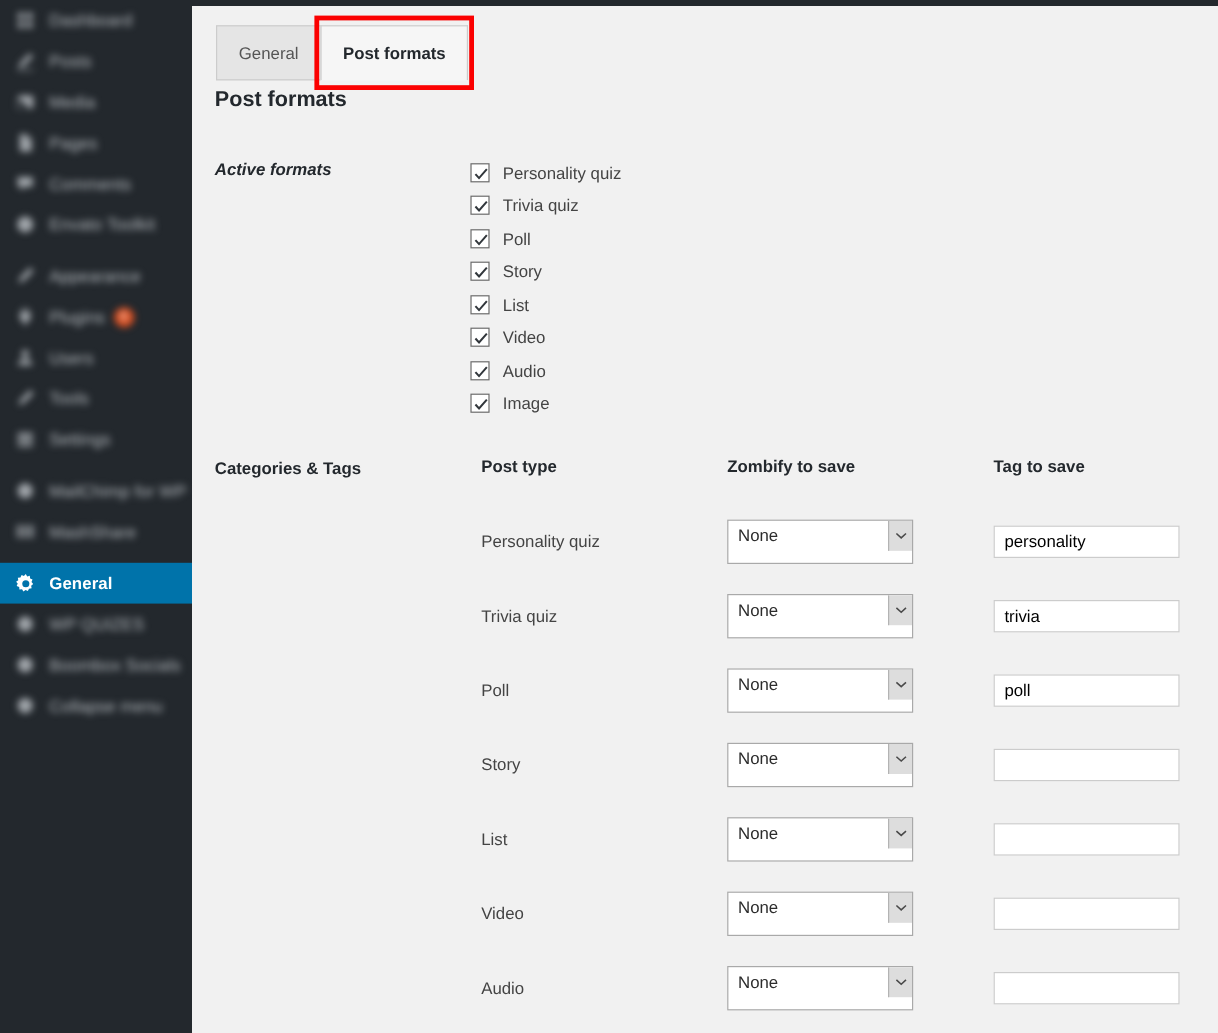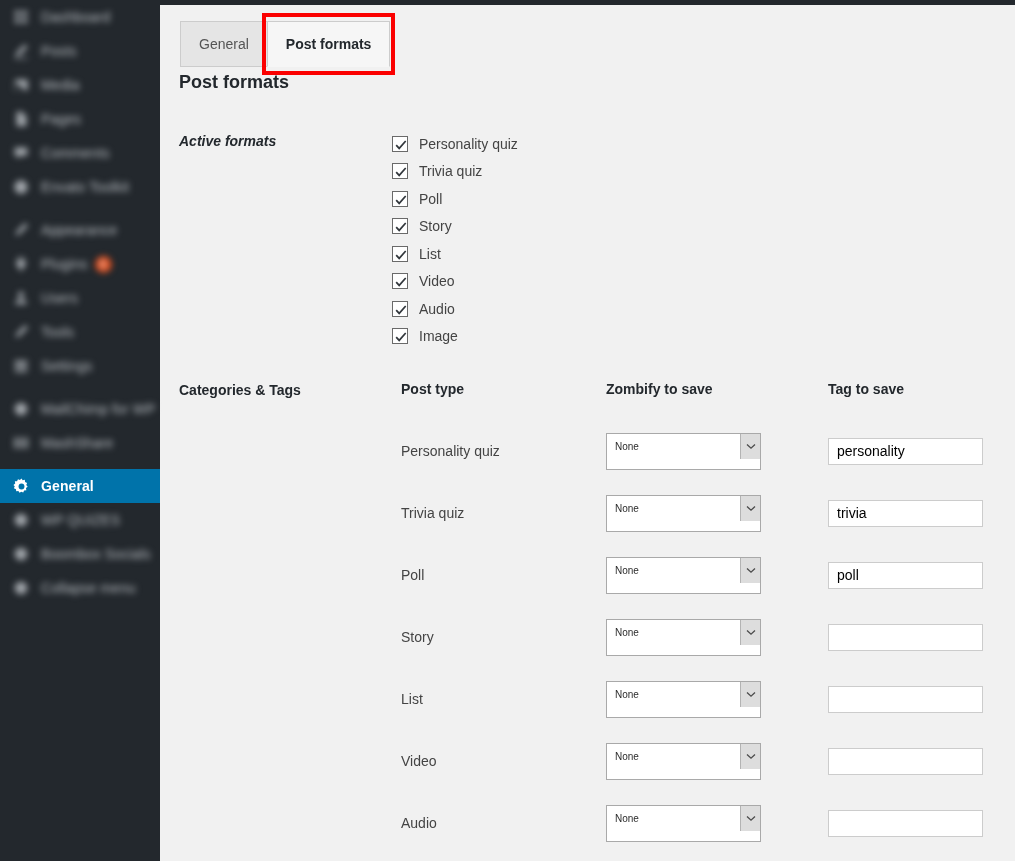--- a/index.html
+++ b/index.html
@@ -282,21 +282,21 @@
   .ct-row .c3 { width: 170px; }
 
   
   .sel {
     position: relative;
     display: block;
     width: 155px;
     height: 37px;
     border: 1px solid #a9a9a9;
     background: #fff;
-    font-size: 10px;
+    font-size: 14px;
     color: #2c2c2c;
     line-height: 25px;
     padding-left: 8px;
     overflow: hidden;
   }
 
   .sel-btn {
     position: absolute;
     right: 0;
     top: 0;

